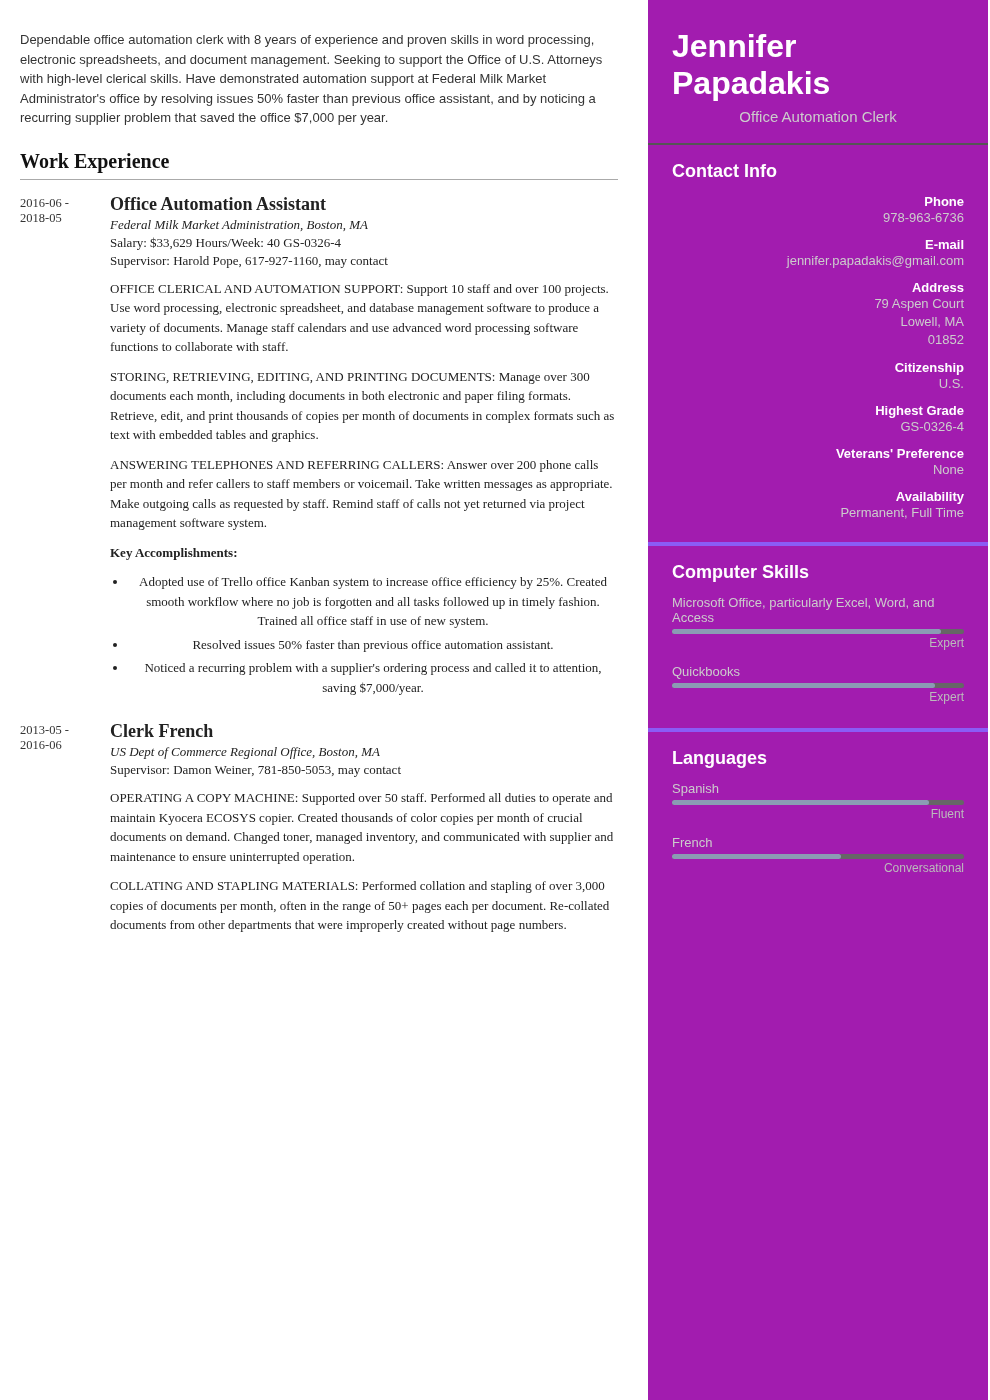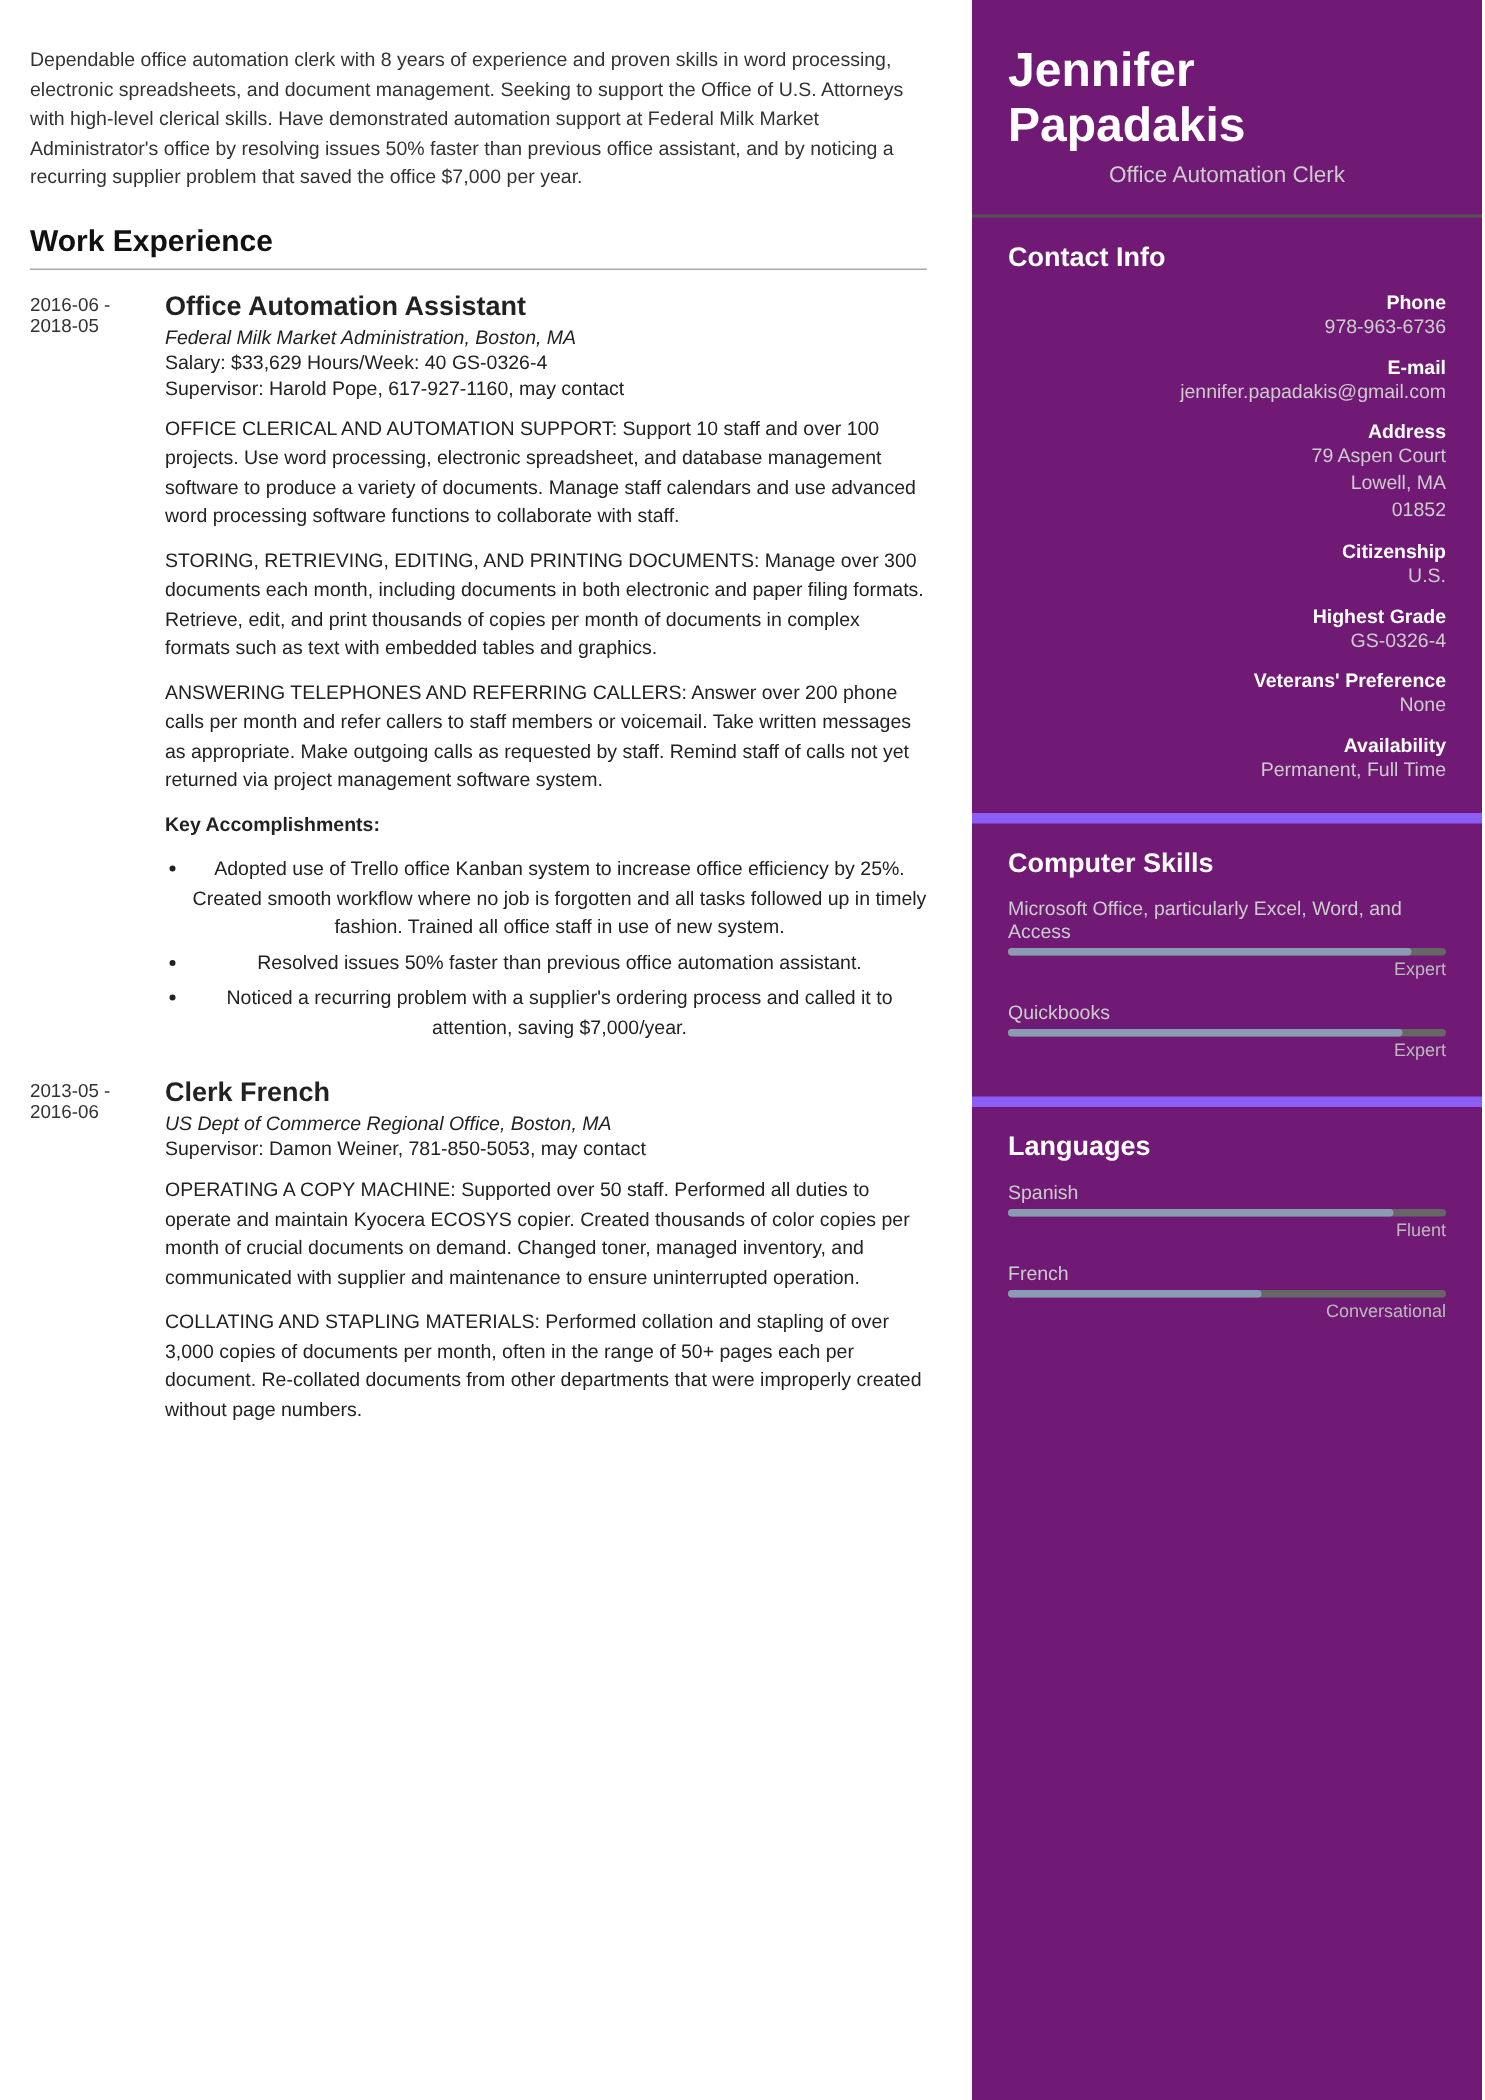--- a/index.html
+++ b/index.html
@@ -25,21 +25,21 @@
       color: #333;
     }
     .section-title {
       font-size: 20px;
       font-weight: bold;
       border-bottom: 1px solid #aaa;
       padding-bottom: 6px;
       margin-bottom: 14px;
       color: #111;
     }
-    .work-section { margin-bottom: 20px; }
+    .work-section { margin-bottom: 20px; font-family: Liberation Serif, serif; }
     .job-block {
       display: flex;
       gap: 10px;
       margin-bottom: 20px;
     }
     .job-dates {
       min-width: 80px;
       font-size: 12.5px;
       color: #333;
       padding-top: 2px;
@@ -72,21 +72,21 @@
     }
     .bullet-list li {
       margin-bottom: 4px;
       line-height: 1.5;
       text-align: center;
     }
 
     
     .right-col {
       width: 340px;
-      background: #701a75;
+      background: #a21caf;
       color: #eee;
       padding: 0;
       flex-shrink: 0;
     }
     .name-block {
       padding: 28px 24px 18px 24px;
       border-bottom: 2px solid #555;
     }
     .name-block h1 {
       font-size: 32px;
@@ -95,21 +95,21 @@
       line-height: 1.15;
       margin-bottom: 6px;
     }
     .name-block .job-label {
       font-size: 15px;
       color: #ccc;
       text-align: center;
     }
     .right-section {
       padding: 16px 24px 10px 24px;
-      border-bottom: 7px solid #8b5cf6;
+      border-bottom: 4px solid #8b5cf6;
     }
     .right-section:last-child { border-bottom: none; }
     .right-section-title {
       font-size: 18px;
       font-weight: bold;
       color: #fff;
       margin-bottom: 12px;
     }
     .contact-item { margin-bottom: 10px; text-align: right; }
     .contact-label {

